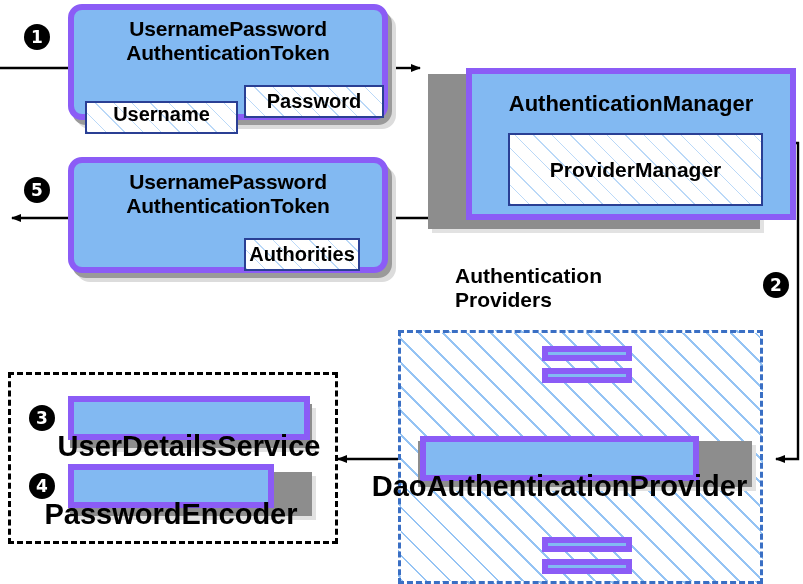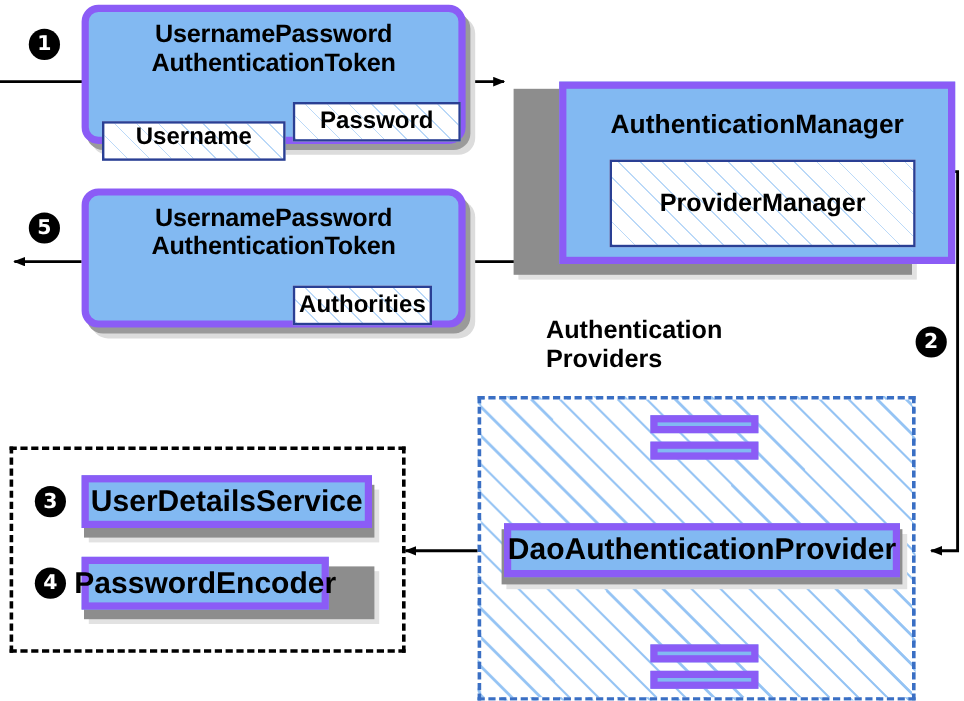--- a/index.html
+++ b/index.html
@@ -113,28 +113,29 @@
   .section-title {
     text-align: left;
     font-weight: bold;
     font-size: 21px;
     color: #000;
     line-height: 1.14;
   }
 
   .plain-box-label {
     font-weight: bold;
-    font-size: 25px;
+    font-size: 29px;
     color: #000;
     text-align: center;
     white-space: nowrap;
     display: flex;
     align-items: center;
     justify-content: center;
     height: 100%;
+    margin-top: 28px;
   }
 
   .mgr-label {
     font-weight: bold;
     font-size: 22px;
     color: #000;
     text-align: center;
   }
 
   svg.overlay {
@@ -189,21 +190,21 @@
   </div>
 
   <div class="abs blue-fill" style="left:542px; top:346px; width:90px; height:15px;"></div>
   <div class="abs blue-fill" style="left:542px; top:368px; width:90px; height:15px;"></div>
 
   <div class="abs blue-fill" style="left:542px; top:537px; width:90px; height:15px;"></div>
   <div class="abs blue-fill" style="left:542px; top:559px; width:90px; height:15px;"></div>
 
   <div class="abs shadow-light" style="left:422px; top:445px; width:334px; height:46px;"></div>
   <div class="abs shadow-dark" style="left:418px; top:441px; width:334px; height:46px;"></div>
-  <div class="abs blue-fill" style="left:420px; top:436px; width:330px; height:45px;">
+  <div class="abs blue-fill" style="left:420px; top:436px; width:279px; height:45px;">
     <span class="plain-box-label">DaoAuthenticationProvider</span>
   </div>
 
   <div class="abs bullet" style="left:763px; top:272px;">2</div>
 
   <div class="abs dashed-black" style="left:8px; top:372px; width:330px; height:172px;"></div>
 
   <div class="abs shadow-light" style="left:74px; top:408px; width:242px; height:44px;"></div>
   <div class="abs shadow-dark" style="left:70px; top:404px; width:242px; height:44px;"></div>
   <div class="abs blue-fill" style="left:68px; top:396px; width:242px; height:44px;">

